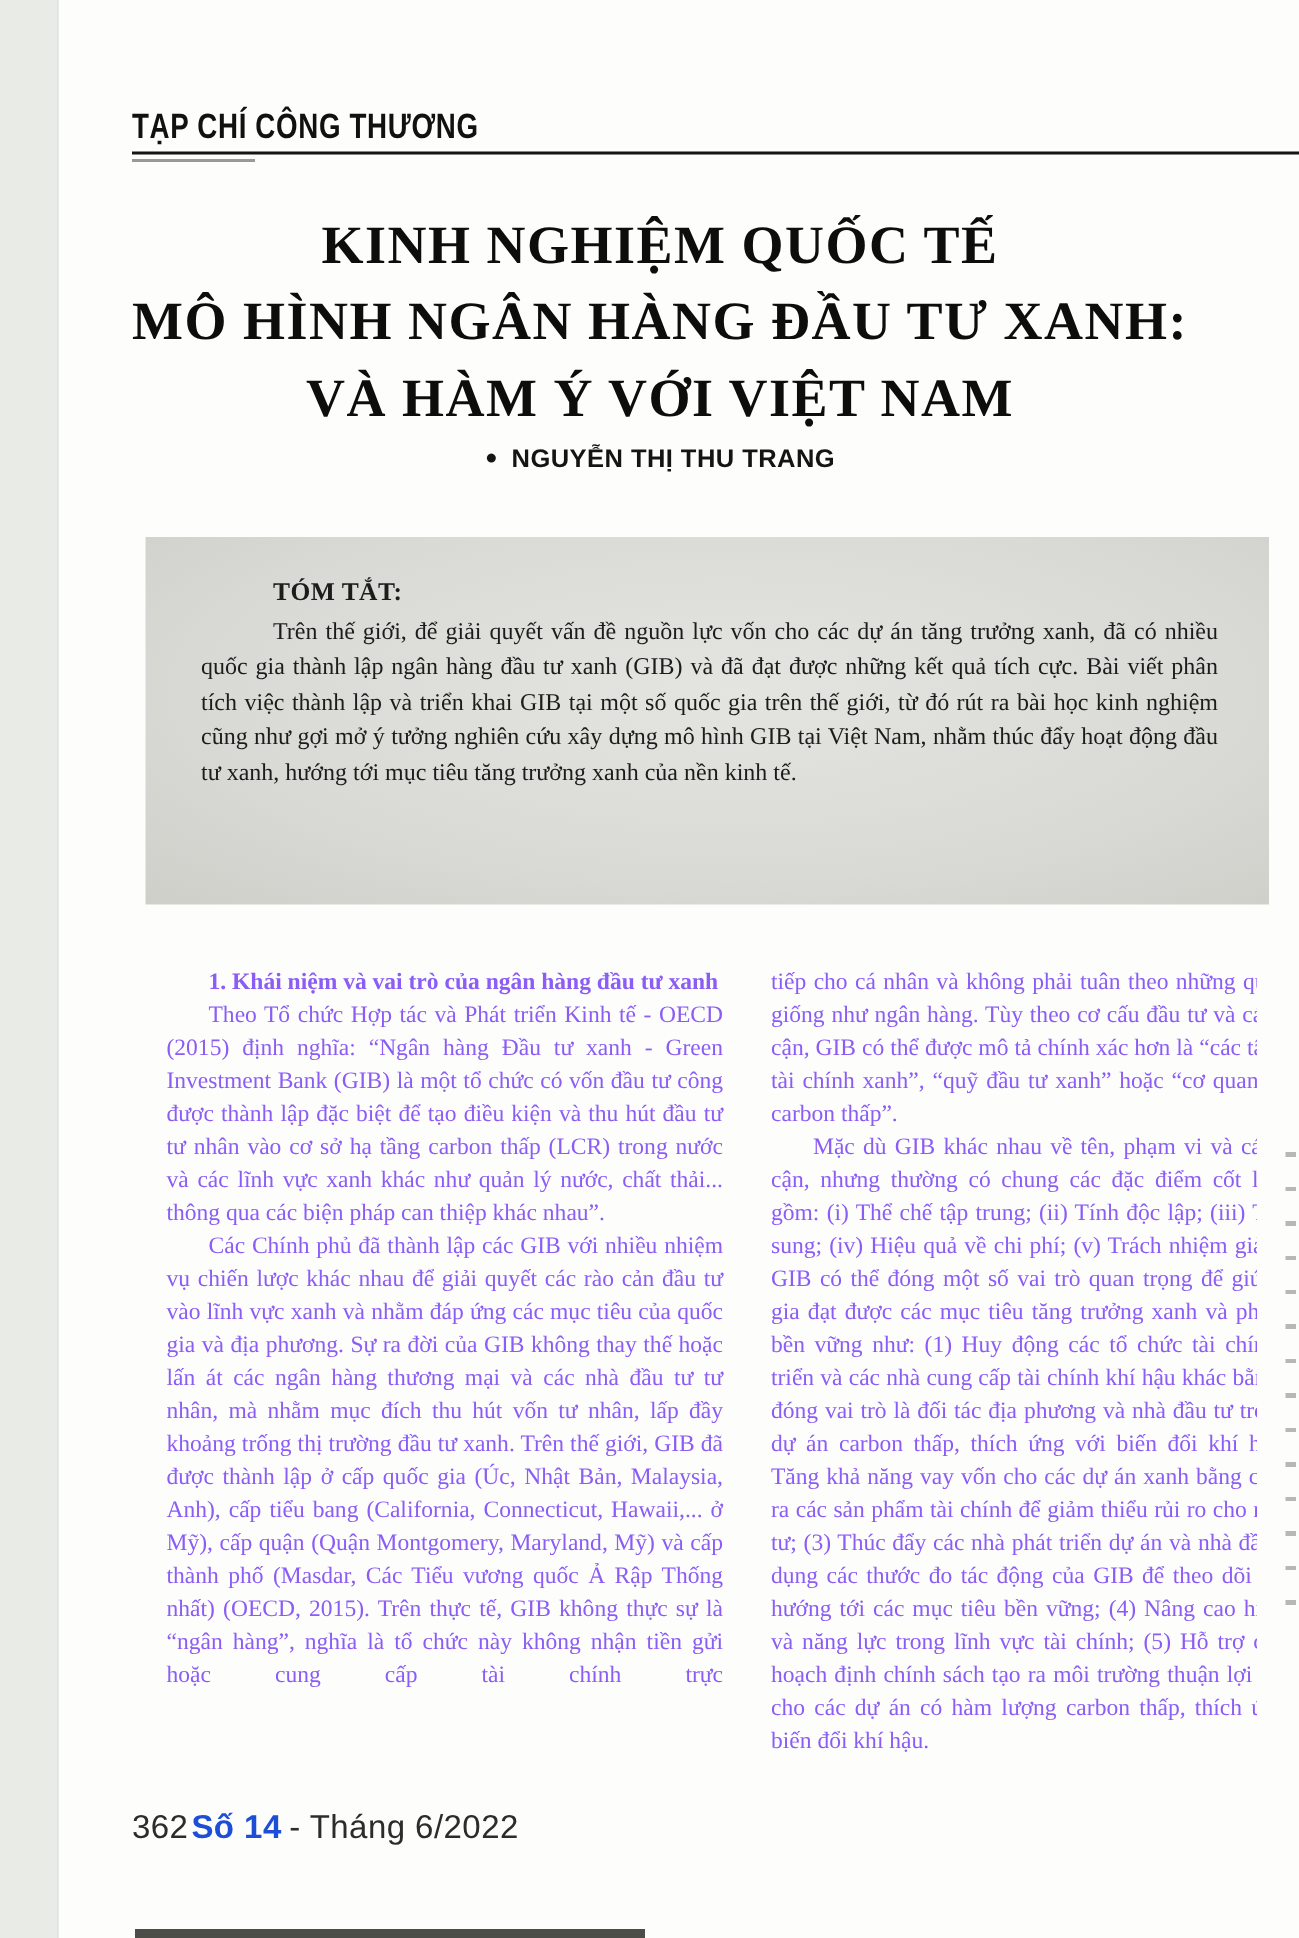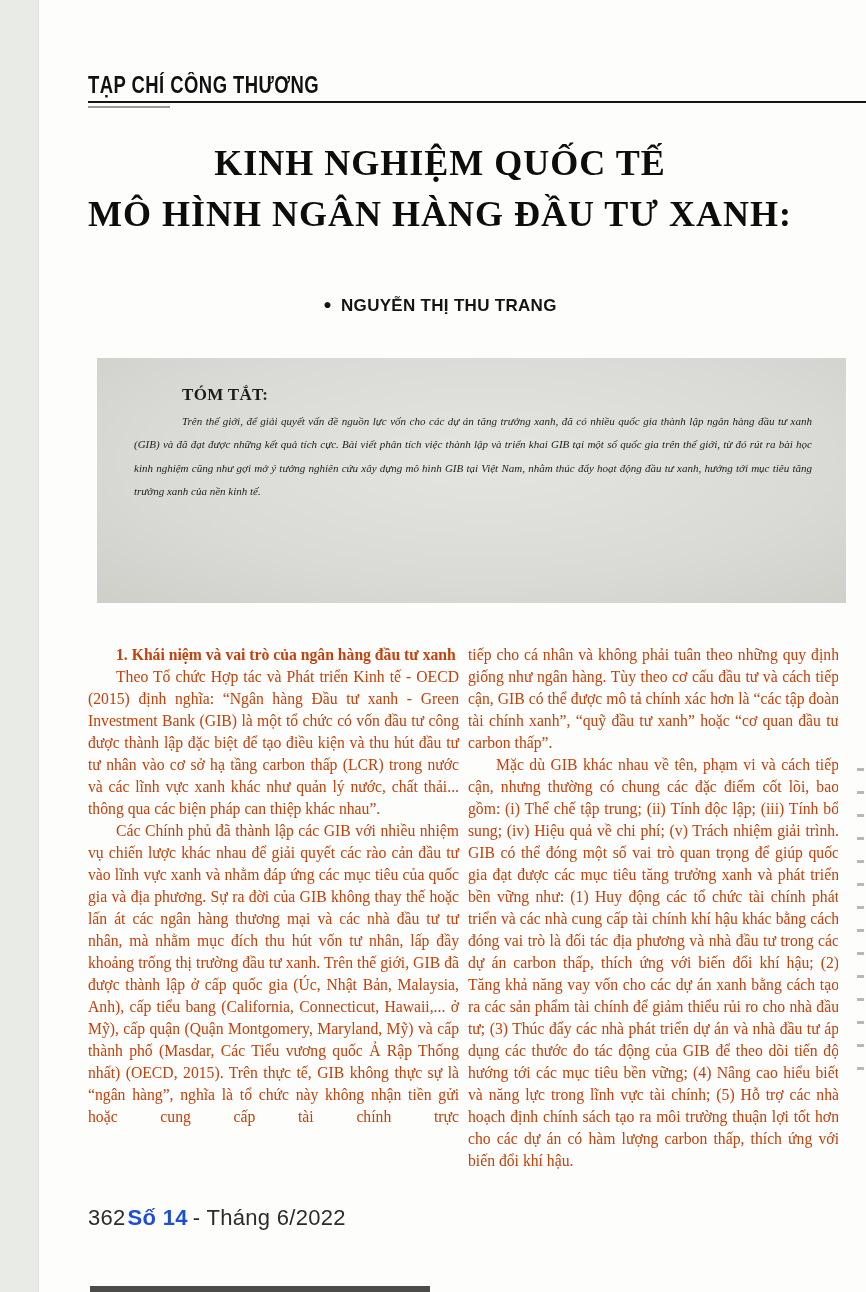--- a/index.html
+++ b/index.html
@@ -26,27 +26,27 @@
   
   .author{position:absolute;left:40px;top:296px;width:800px;text-align:center;
     font-family:"Liberation Sans", sans-serif;font-weight:bold;font-size:17px;
     letter-spacing:.3px;color:#141412;}
   .author .bullet{font-size:14px;margin-right:9px;position:relative;top:-2px;}
   
   .abstract{position:absolute;left:97px;top:358px;width:749px;height:245px;box-sizing:border-box;
     padding:27px 34px 0 37px;
     background:radial-gradient(ellipse at 52% 42%, #e4e4e0 0%, #d9d9d5 62%, #cfcfca 100%);}
   .abstract .ab-head{font-weight:bold;font-size:17px;text-indent:48px;margin:0 0 5px 0;letter-spacing:.3px;}
-  .abstract p{margin:0;font-size:11px;line-height:23.4px;text-align:justify;text-indent:48px;font-style:italic;}
+  .abstract p{margin:0;font-size:16px;line-height:23.4px;text-align:justify;text-indent:48px;}
   .abstract .keywords{margin-top:2px;}
   .abstract .kw-label{font-weight:bold;}
   
   .columns{position:absolute;left:88px;top:644px;width:750px;height:565px;overflow:hidden;
     display:flex;gap:9px;}
-  .col{width:371px;flex:0 0 371px;font-size:15.7px;line-height:22px;text-align:justify;color:#c2410c;}
+  .col{width:371px;flex:0 0 371px;font-size:15.7px;line-height:22px;text-align:justify;color:#8b5cf6;margin-left:23px;}
   .col p{margin:0;text-indent:28px;}
   .col p.noindent{text-indent:0;}
   .col p.cont{text-align-last:justify;}
   .col .sec-head{font-weight:bold;text-indent:28px;}
   
   .footer{position:absolute;left:88px;top:1205px;
     font-family:"Liberation Sans", sans-serif;font-size:22px;color:#2c2c2a;letter-spacing:.3px;}
   .footer .pgnum{margin-right:2px;}
   .footer .issue{font-weight:bold;color:#1d4ed8;margin-right:5px;}
 </style>
@@ -57,20 +57,21 @@
 <div class="scan-bar-bottom"></div>
 <div class="scan-edge-dashes"></div>
 
 <div class="masthead">TẠP CHÍ CÔNG THƯƠNG</div>
 <div class="masthead-rule"></div>
 <div class="masthead-dash"></div>
 
 <div class="title">
   <div>KINH NGHIỆM QUỐC TẾ</div>
   <div>MÔ HÌNH NGÂN HÀNG ĐẦU TƯ XANH:</div>
+  <div>VÀ HÀM Ý VỚI VIỆT NAM</div>
 </div>
 
 <div class="author">
   <span class="bullet">●</span><span>NGUYỄN THỊ THU TRANG</span>
 </div>
 
 <div class="abstract">
   <div class="ab-head">TÓM TẮT:</div>
   <p>Trên thế giới, để giải quyết vấn đề nguồn lực vốn cho các dự án tăng trưởng xanh, đã có nhiều quốc gia thành lập ngân hàng đầu tư xanh (GIB) và đã đạt được những kết quả tích cực. Bài viết phân tích việc thành lập và triển khai GIB tại một số quốc gia trên thế giới, từ đó rút ra bài học kinh nghiệm cũng như gợi mở ý tưởng nghiên cứu xây dựng mô hình GIB tại Việt Nam, nhằm thúc đẩy hoạt động đầu tư xanh, hướng tới mục tiêu tăng trưởng xanh của nền kinh tế.</p>
 </div>

